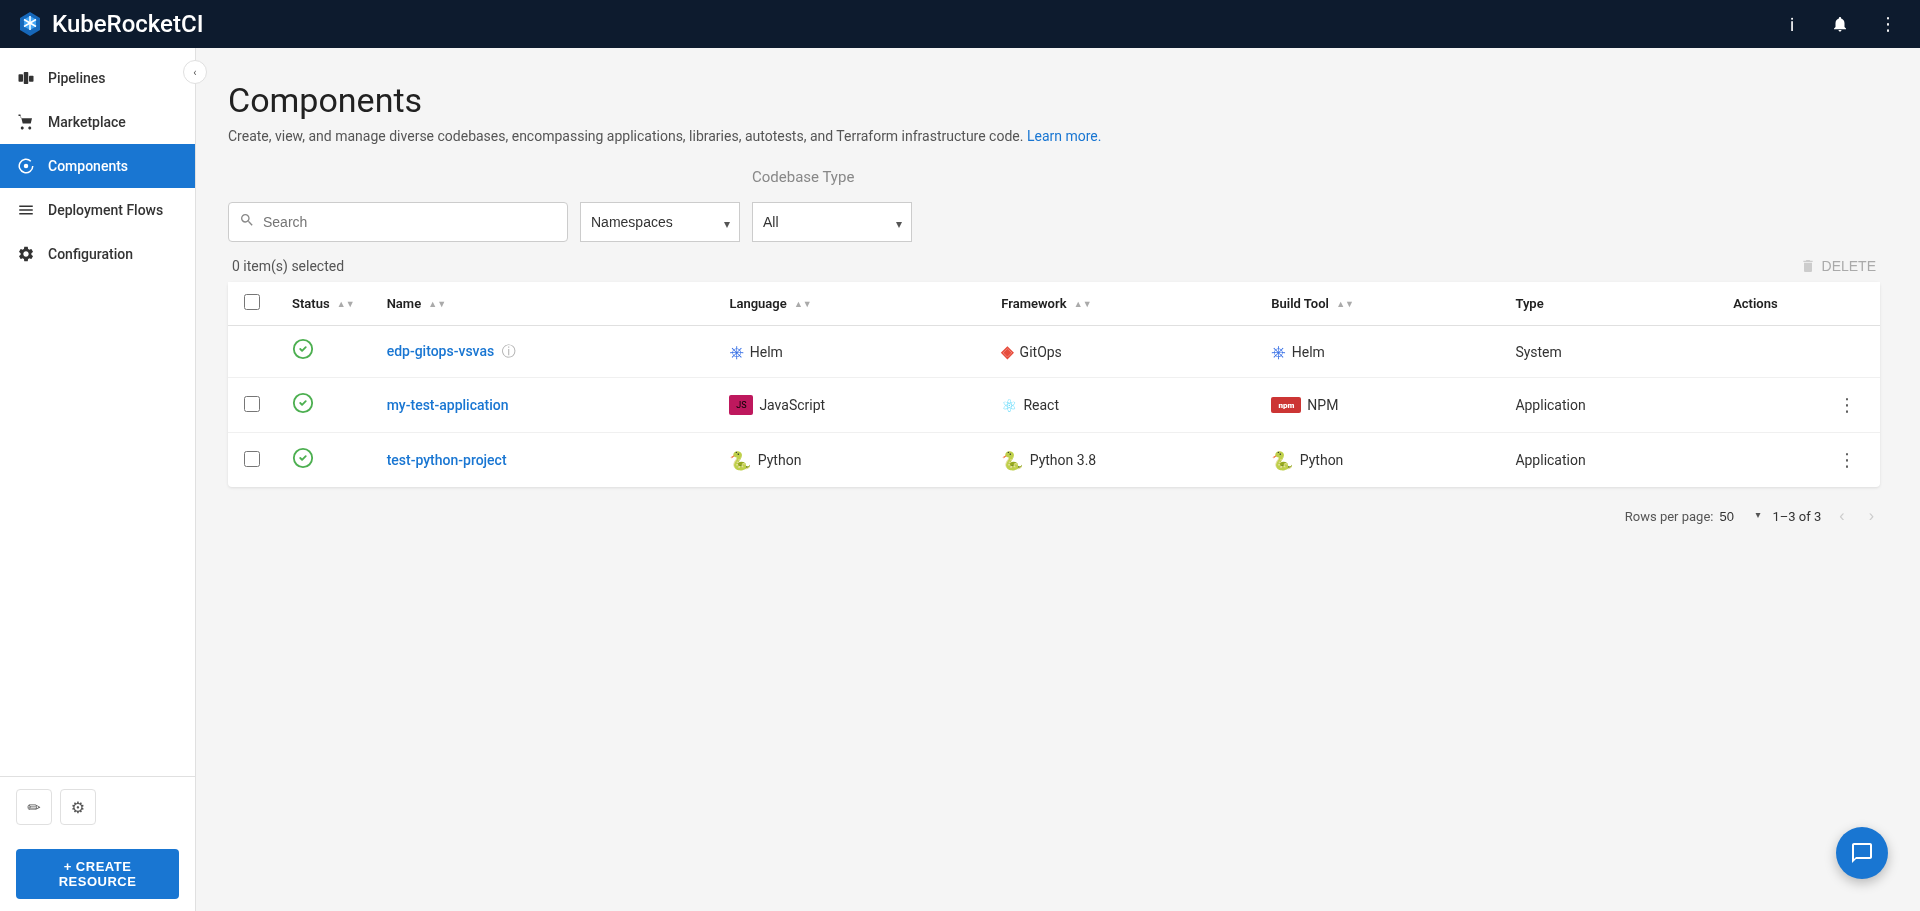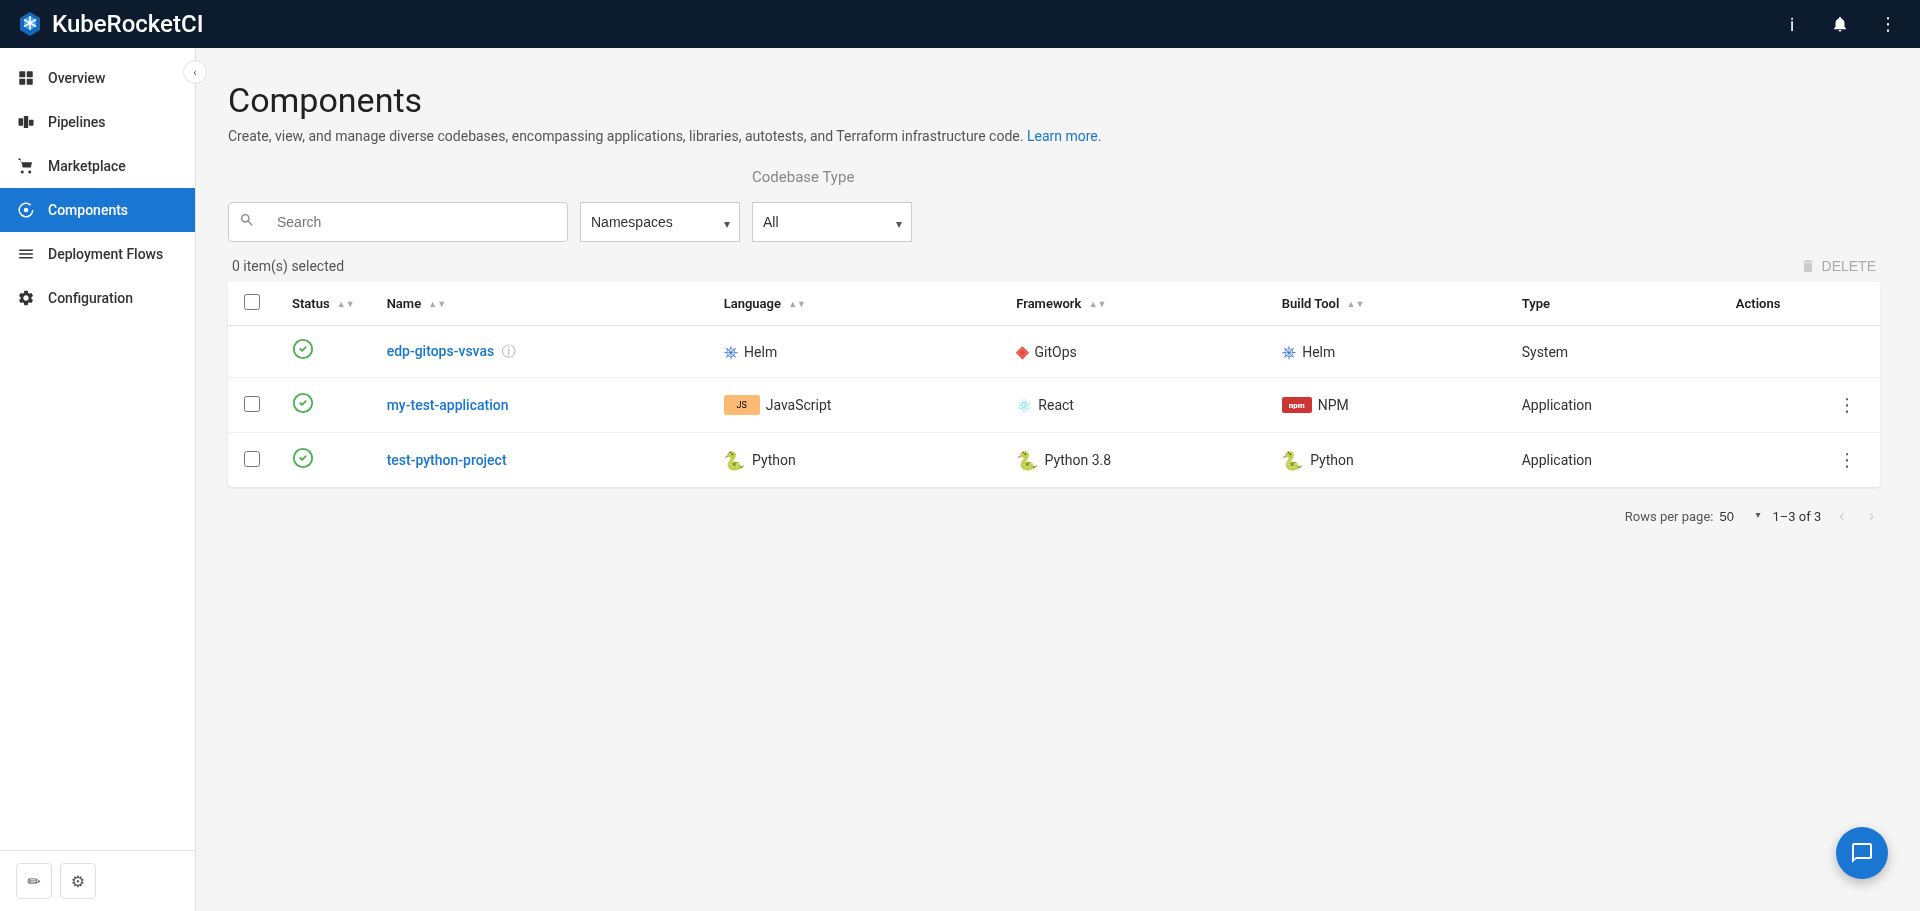--- a/index.html
+++ b/index.html
@@ -178,21 +178,21 @@
     }
     .search-field {
       display: flex;
       align-items: center;
       background: #fff;
       border: 1px solid #ccc;
       border-radius: 4px;
       padding: 0 10px;
       height: 40px;
       width: 340px;
-      gap: 22px;
+      gap: 8px;
     }
     .search-field input {
       border: none;
       outline: none;
       font-size: 14px;
       flex: 1;
       background: transparent;
     }
     .search-icon-inline {
       color: #888;
@@ -445,31 +445,20 @@
 </div>
 
 <div class="app-body">
 
   <nav class="sidebar">
     <div class="sidebar-collapse">‹</div>
     <div class="sidebar-nav">
       <div class="sidebar-item">
         <span class="sidebar-item-icon">
           <svg width="18" height="18" viewBox="0 0 24 24" fill="currentColor">
-              <rect x="3" y="3" width="8" height="8" rx="1"></rect>
-              <rect x="13" y="3" width="8" height="8" rx="1"></rect>
-              <rect x="3" y="13" width="8" height="8" rx="1"></rect>
-              <rect x="13" y="13" width="8" height="8" rx="1"></rect>
-            </svg>
-        </span>
-        <span>Overview</span>
-      </div>
-      <div class="sidebar-item">
-        <span class="sidebar-item-icon">
-          <svg width="18" height="18" viewBox="0 0 24 24" fill="currentColor">
               <rect x="2" y="7" width="6" height="10" rx="1"></rect>
               <rect x="9" y="4" width="6" height="16" rx="1"></rect>
               <rect x="16" y="9" width="6" height="8" rx="1"></rect>
             </svg>
         </span>
         <span>Pipelines</span>
       </div>
       <div class="sidebar-item">
         <span class="sidebar-item-icon">
           <svg width="18" height="18" viewBox="0 0 24 24" fill="currentColor">
@@ -501,20 +490,21 @@
               <path d="M19.14 12.94c.04-.3.06-.61.06-.94s-.02-.64-.06-.94l2.03-1.58c.18-.14.23-.41.12-.61l-1.92-3.32c-.12-.22-.37-.29-.59-.22l-2.39.96c-.5-.38-1.03-.7-1.62-.94l-.36-2.54c-.04-.24-.24-.41-.48-.41h-3.84c-.24 0-.43.17-.47.41l-.36 2.54c-.59.24-1.13.57-1.62.94l-2.39-.96c-.22-.08-.47 0-.59.22L2.74 8.87c-.12.21-.08.47.12.61l2.03 1.58c-.04.3-.07.62-.07.94s.03.64.07.94l-2.03 1.58c-.18.14-.23.41-.12.61l1.92 3.32c.12.22.37.29.59.22l2.39-.96c.5.38 1.03.7 1.62.94l.36 2.54c.05.24.24.41.48.41h3.84c.24 0 .44-.17.47-.41l.36-2.54c.59-.24 1.13-.56 1.62-.94l2.39.96c.22.08.47 0 .59-.22l1.92-3.32c.12-.22.07-.47-.12-.61l-2.01-1.58zM12 15.6c-1.98 0-3.6-1.62-3.6-3.6s1.62-3.6 3.6-3.6 3.6 1.62 3.6 3.6-1.62 3.6-3.6 3.6z"></path>
             </svg>
         </span>
         <span>Configuration</span>
       </div>
     </div>
     <div class="sidebar-bottom">
       <button class="sidebar-bottom-btn" title="Edit">✏</button>
       <button class="sidebar-bottom-btn" title="Settings">⚙</button>
     </div>
+    <button class="create-resource-btn">+ CREATE RESOURCE</button>
   </nav>
 
   <main class="main-content">
     <h1 class="page-title">Components</h1>
     <p class="page-desc">
       <span>Create, view, and manage diverse codebases, encompassing applications, libraries, autotests, and Terraform infrastructure code.</span>
       <a href="#">Learn more.</a>
     </p>
 
     <div class="toolbar">
@@ -629,21 +619,21 @@
                   <circle cx="12" cy="12" r="10" fill="none" stroke="#4caf50" stroke-width="2"></circle>
                   <path d="M9 12l2 2 4-4" stroke="#4caf50" stroke-width="2" fill="none" stroke-linecap="round" stroke-linejoin="round"></path>
                 </svg>
             </span>
           </td>
           <td class="link-cell">
             <a href="#">my-test-application</a>
           </td>
           <td>
             <div class="lang-cell">
-              <span style="background:#fdba74;color:#000;width:36px;height:20px;border-radius:2px;display:inline-flex;align-items:center;justify-content:center;font-size:9px;font-weight:400;">JS</span>
+              <span style="background:#be185d;color:#000;width:24px;height:20px;border-radius:2px;display:inline-flex;align-items:center;justify-content:center;font-size:9px;font-weight:400;">JS</span>
               <span>JavaScript</span>
             </div>
           </td>
           <td>
             <div class="fw-cell">
               <span style="color:#61dafb;font-size:18px;">⚛</span>
               <span>React</span>
             </div>
           </td>
           <td>

